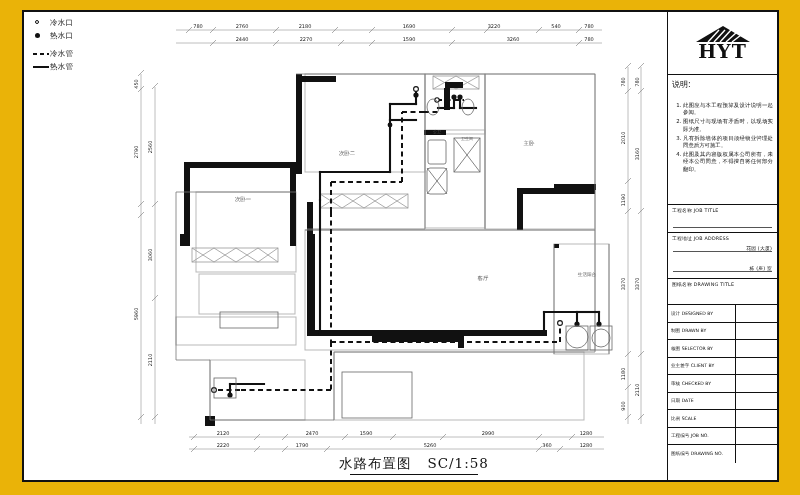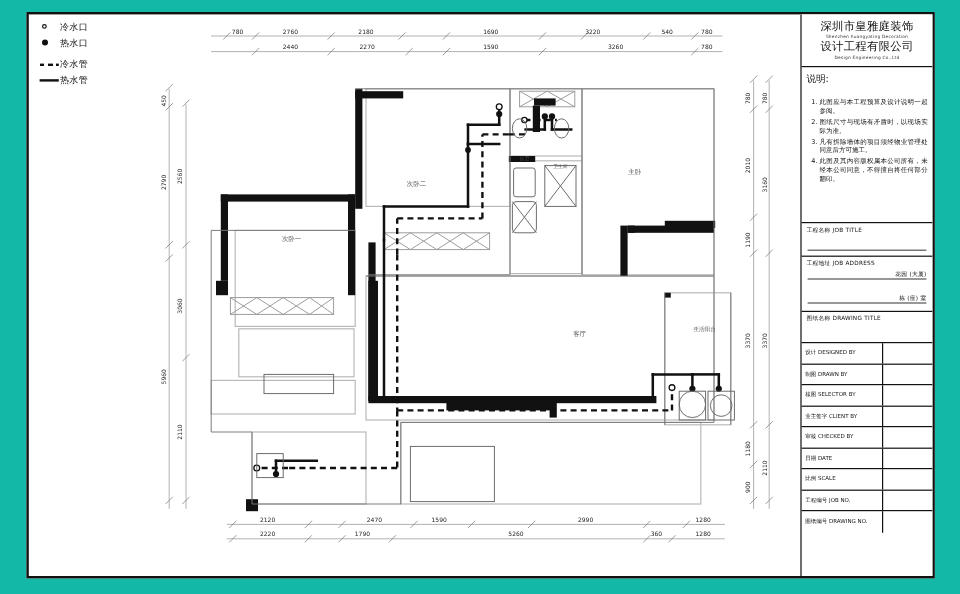--- a/index.html
+++ b/index.html
@@ -1,17 +1,17 @@
 <!DOCTYPE html>
 <html><head>
 <meta charset="utf-8">
 <style>
   html,body{margin:0;padding:0;background:#e9e9e9;}
   body{font-family:"DejaVu Sans","Liberation Sans",sans-serif;}
-  #page{position:relative;width:800px;height:495px;background:#14b8a6;overflow:hidden;}
+  #page{position:relative;width:800px;height:495px;background:#eab308;overflow:hidden;}
   #sheet{position:absolute;left:22px;top:10px;width:757px;height:472px;background:#ffffff;border:2px solid #111;box-sizing:border-box;}
   
   #legend{position:absolute;left:8px;top:4px;width:95px;height:62px;font-size:7.5px;color:#111;}
   .lg-row{position:relative;height:13px;line-height:13px;padding-left:18px;white-space:nowrap;}
   .lg-row span.lbl{font-size:7.5px;letter-spacing:.3px;}
   .dot-o{position:absolute;left:3px;top:4px;width:4px;height:4px;border:1px solid #111;border-radius:50%;background:#fff;box-sizing:border-box;}
   .dot-f{position:absolute;left:3px;top:4px;width:5px;height:5px;border-radius:50%;background:#111;}
   .dashline{position:absolute;left:1px;top:6px;width:16px;height:2px;
     background:repeating-linear-gradient(to right,#111 0 4px,transparent 4px 7px);}
   .solidline{position:absolute;left:1px;top:6px;width:16px;height:2.4px;background:#111;}
@@ -361,30 +361,48 @@
         <text x="219" y="189">次卧一</text>
         <text x="505" y="133">主卧</text>
         <text x="459" y="268">客厅</text>
         <text x="563" y="264" style="font-size:4.6px">生活阳台</text>
         <text x="413" y="121" style="font-size:4px">公卫</text>
         <text x="443" y="128" style="font-size:4px">卫生间</text>
       </g>
     </svg>
     </div>
 
+    <div id="dwgtitle">
+      <div class="t">
+        <span>水路布置图</span>
+        &nbsp;&nbsp;<span>SC/1:58</span>
+      </div>
+      <div class="ul"></div>
+    </div>
 
     <div id="tb">
 
-
-      <div id="company">
-        <div class="cn1">深圳市皇雅庭装饰</div>
-        <div class="en1">Shenzhen huangyating  Decoration</div>
-        <div class="cn1">设计工程有限公司</div>
-        <div class="en1">Design  Engineering   Co.,Ltd</div>
-      </div>
+      <div id="logo">
+        <div class="logo-wrap">
+          <div class="logo-hat">
+            <svg width="58" height="20" viewBox="0 0 58 20">
+              <polygon points="29,1 56,17 2,17" fill="#111"></polygon>
+              <g stroke="#fff" stroke-width="1.4">
+                <line x1="14" y1="17" x2="25" y2="5"></line>
+                <line x1="20" y1="17" x2="31" y2="5"></line>
+                <line x1="26" y1="17" x2="37" y2="5"></line>
+                <line x1="32" y1="17" x2="43" y2="7"></line>
+                <line x1="38" y1="17" x2="47" y2="10"></line>
+              </g>
+            </svg>
+          </div>
+          <div class="logo-txt">HYT</div>
+        </div>
+      </div>
+
 
       <div id="notes">
         <div class="ttl">说明:</div>
         <ol>
           <li>此图应与本工程预算及设计说明一起参阅。</li>
           <li>图纸尺寸与现场有矛盾时，以现场实际为准。</li>
           <li>凡有拆除墙体的项目须经物业管理处同意后方可施工。</li>
           <li>此图及其内容版权属本公司所有，未经本公司同意，不得擅自将任何部分翻印。</li>
         </ol>
       </div>

